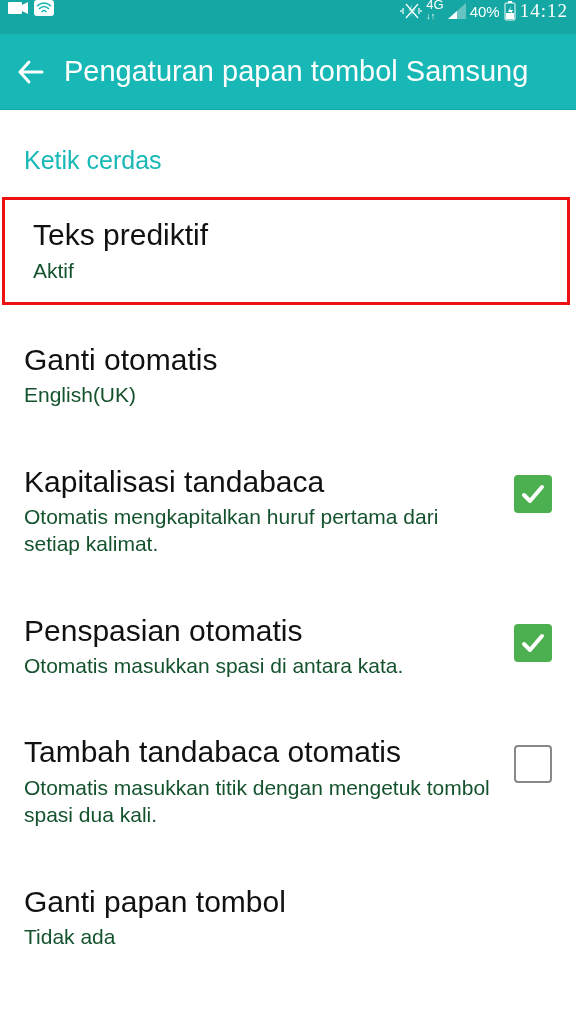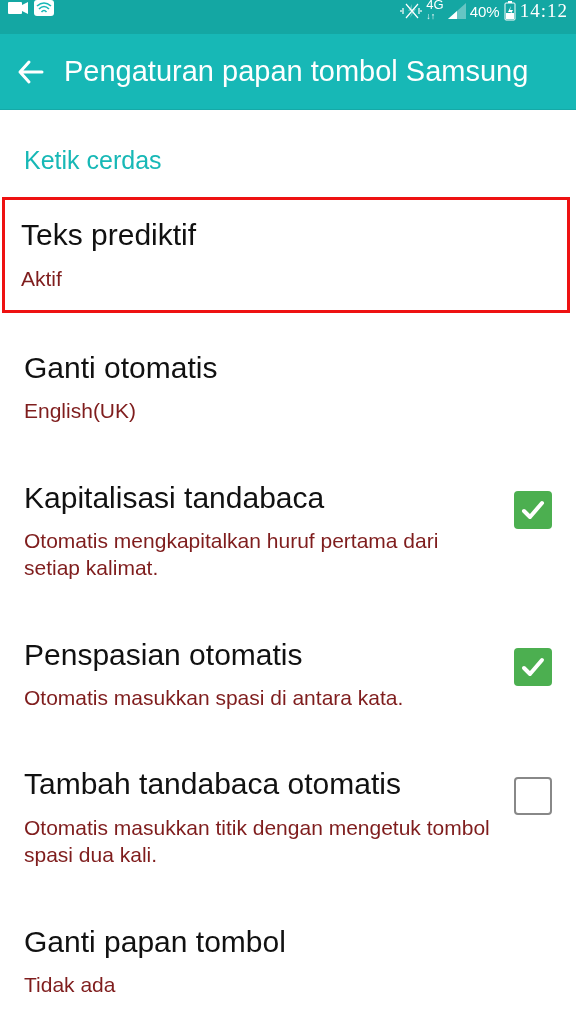--- a/index.html
+++ b/index.html
@@ -29,22 +29,22 @@
       color:#17b8b6; font-size:25px; padding:4px 8px 22px 24px;
     }
     .item {
       padding:18px 24px 18px 24px;
       display:flex; align-items:flex-start; justify-content:space-between;
       gap:18px;
     }
     .item + .item { margin-top:20px; }
     .item-main { flex:1 1 auto; min-width:0; }
     .item-title { font-size:30px; line-height:1.15; color:#111; }
-    .item-sub   { font-size:21px; line-height:1.3; color:#7f1d1d; margin-top:12px; }
-    .highlight  { border:3px solid #e11; margin:0 6px 0 2px; padding:18px 20px 18px 16px; }
+    .item-sub   { font-size:21px; line-height:1.3; color:#14532d; margin-top:4px; }
+    .highlight  { border:3px solid #e11; margin:0 6px 0 2px; padding:18px 20px 18px 28px; }
     
     .chk {
       flex:0 0 auto; width:38px; height:38px; border-radius:4px; margin-top:10px;
       display:flex; align-items:center; justify-content:center;
     }
     .chk.checked { background:#4caf50; }
     .chk.unchecked { border:2px solid #888; background:transparent; }
     .chk svg { width:26px; height:26px; }
   </style>
 </head>

